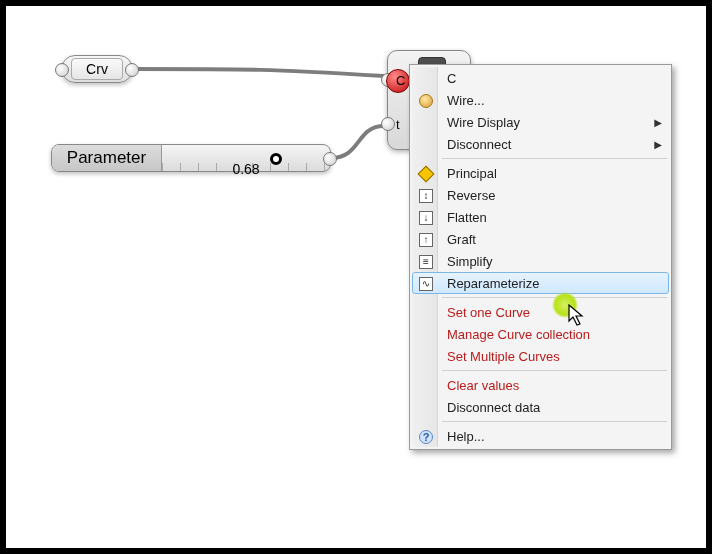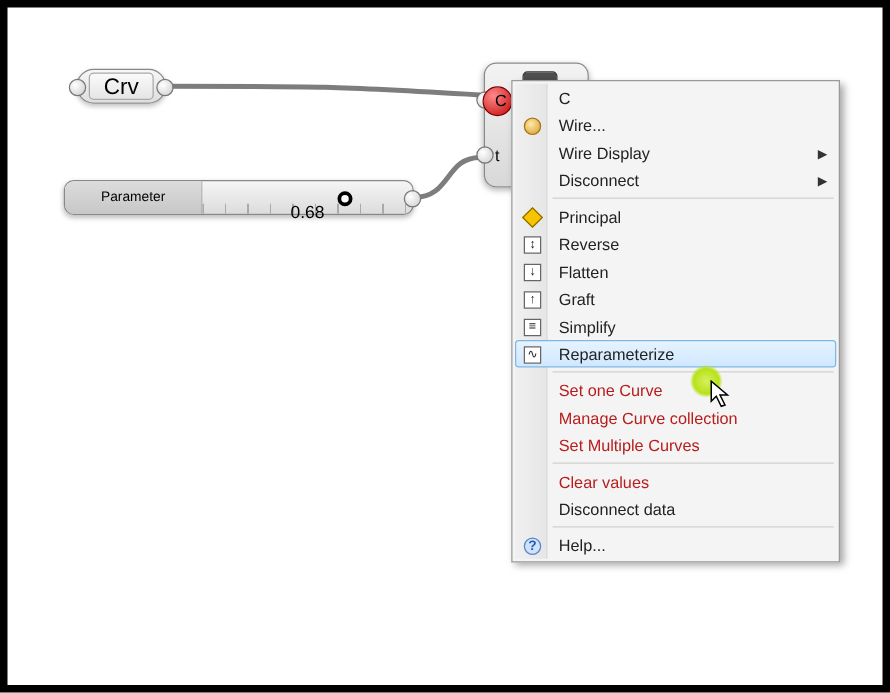--- a/index.html
+++ b/index.html
@@ -35,21 +35,21 @@
     border-radius: 14px;
     background: linear-gradient(#f7f7f7,#dedede);
     box-shadow: 0 2px 4px rgba(0,0,0,0.25);
   }
   .node-crv .body {
     position: absolute; left: 9px; top: 2px; right: 9px; bottom: 2px;
     background: linear-gradient(#fafafa,#e5e5e5);
     border: 1px solid #aaa;
     border-radius: 4px;
     display: flex; align-items: center; justify-content: center;
-    font-size: 18px;
+    font-size: 14px;
   }
   .grip-l, .grip-r {
     position: absolute; top: 7px;
     width: 14px; height: 14px;
     border: 1px solid #777;
     border-radius: 50%;
     background: radial-gradient(circle at 35% 35%, #fff, #ccc);
   }
   .grip-l { left: -7px; }
   .grip-r { right: -7px; }
@@ -64,21 +64,21 @@
     background: linear-gradient(#f5f5f5,#dcdcdc);
     box-shadow: 0 2px 4px rgba(0,0,0,0.25);
     display: flex;
   }
   .slider .label {
     width: 110px;
     border-right: 1px solid #999;
     display: flex; align-items: center; justify-content: center;
     background: linear-gradient(#dcdcdc,#c7c7c7);
     border-radius: 7px 0 0 7px;
-    font-size: 11px;
+    font-size: 17px;
   }
   .slider .track {
     flex: 1; position: relative;
   }
   .slider .ticks {
     position: absolute; left: 0; right: 0; top: 18px; height: 8px;
     background: repeating-linear-gradient(90deg,#aaa 0 1px, transparent 1px 18px);
   }
   .slider .value {
     position: absolute; left: 0; right: 0; top: 16px;

